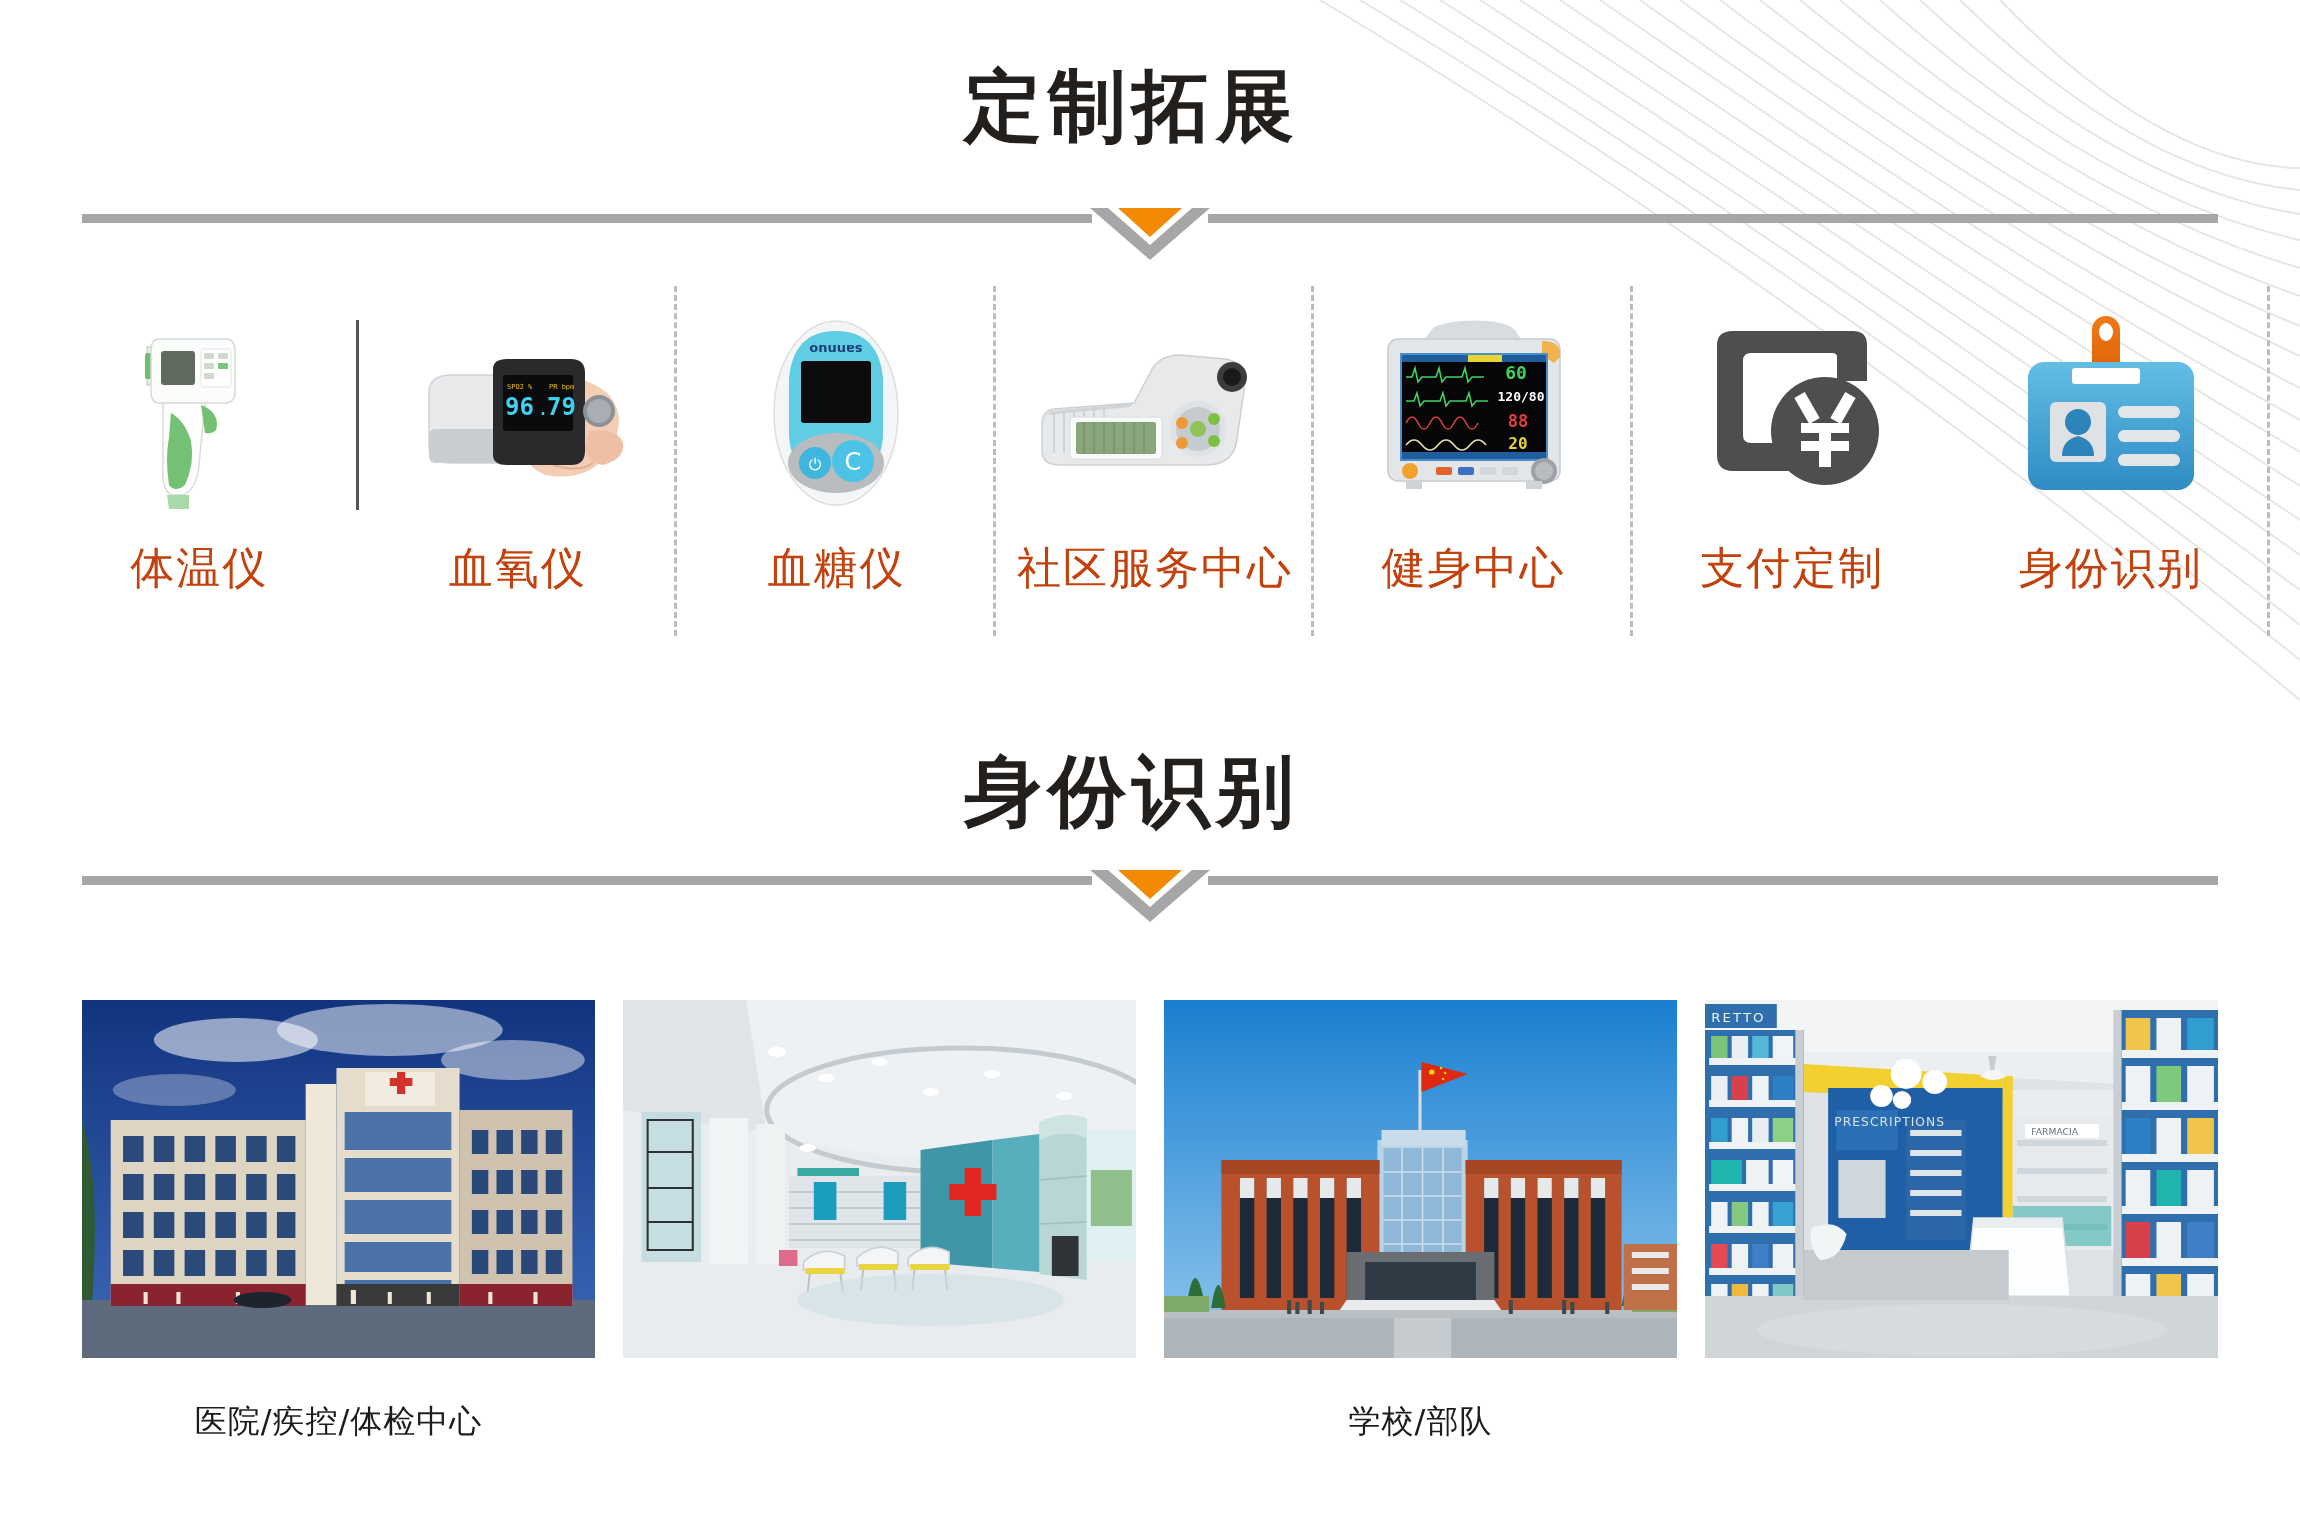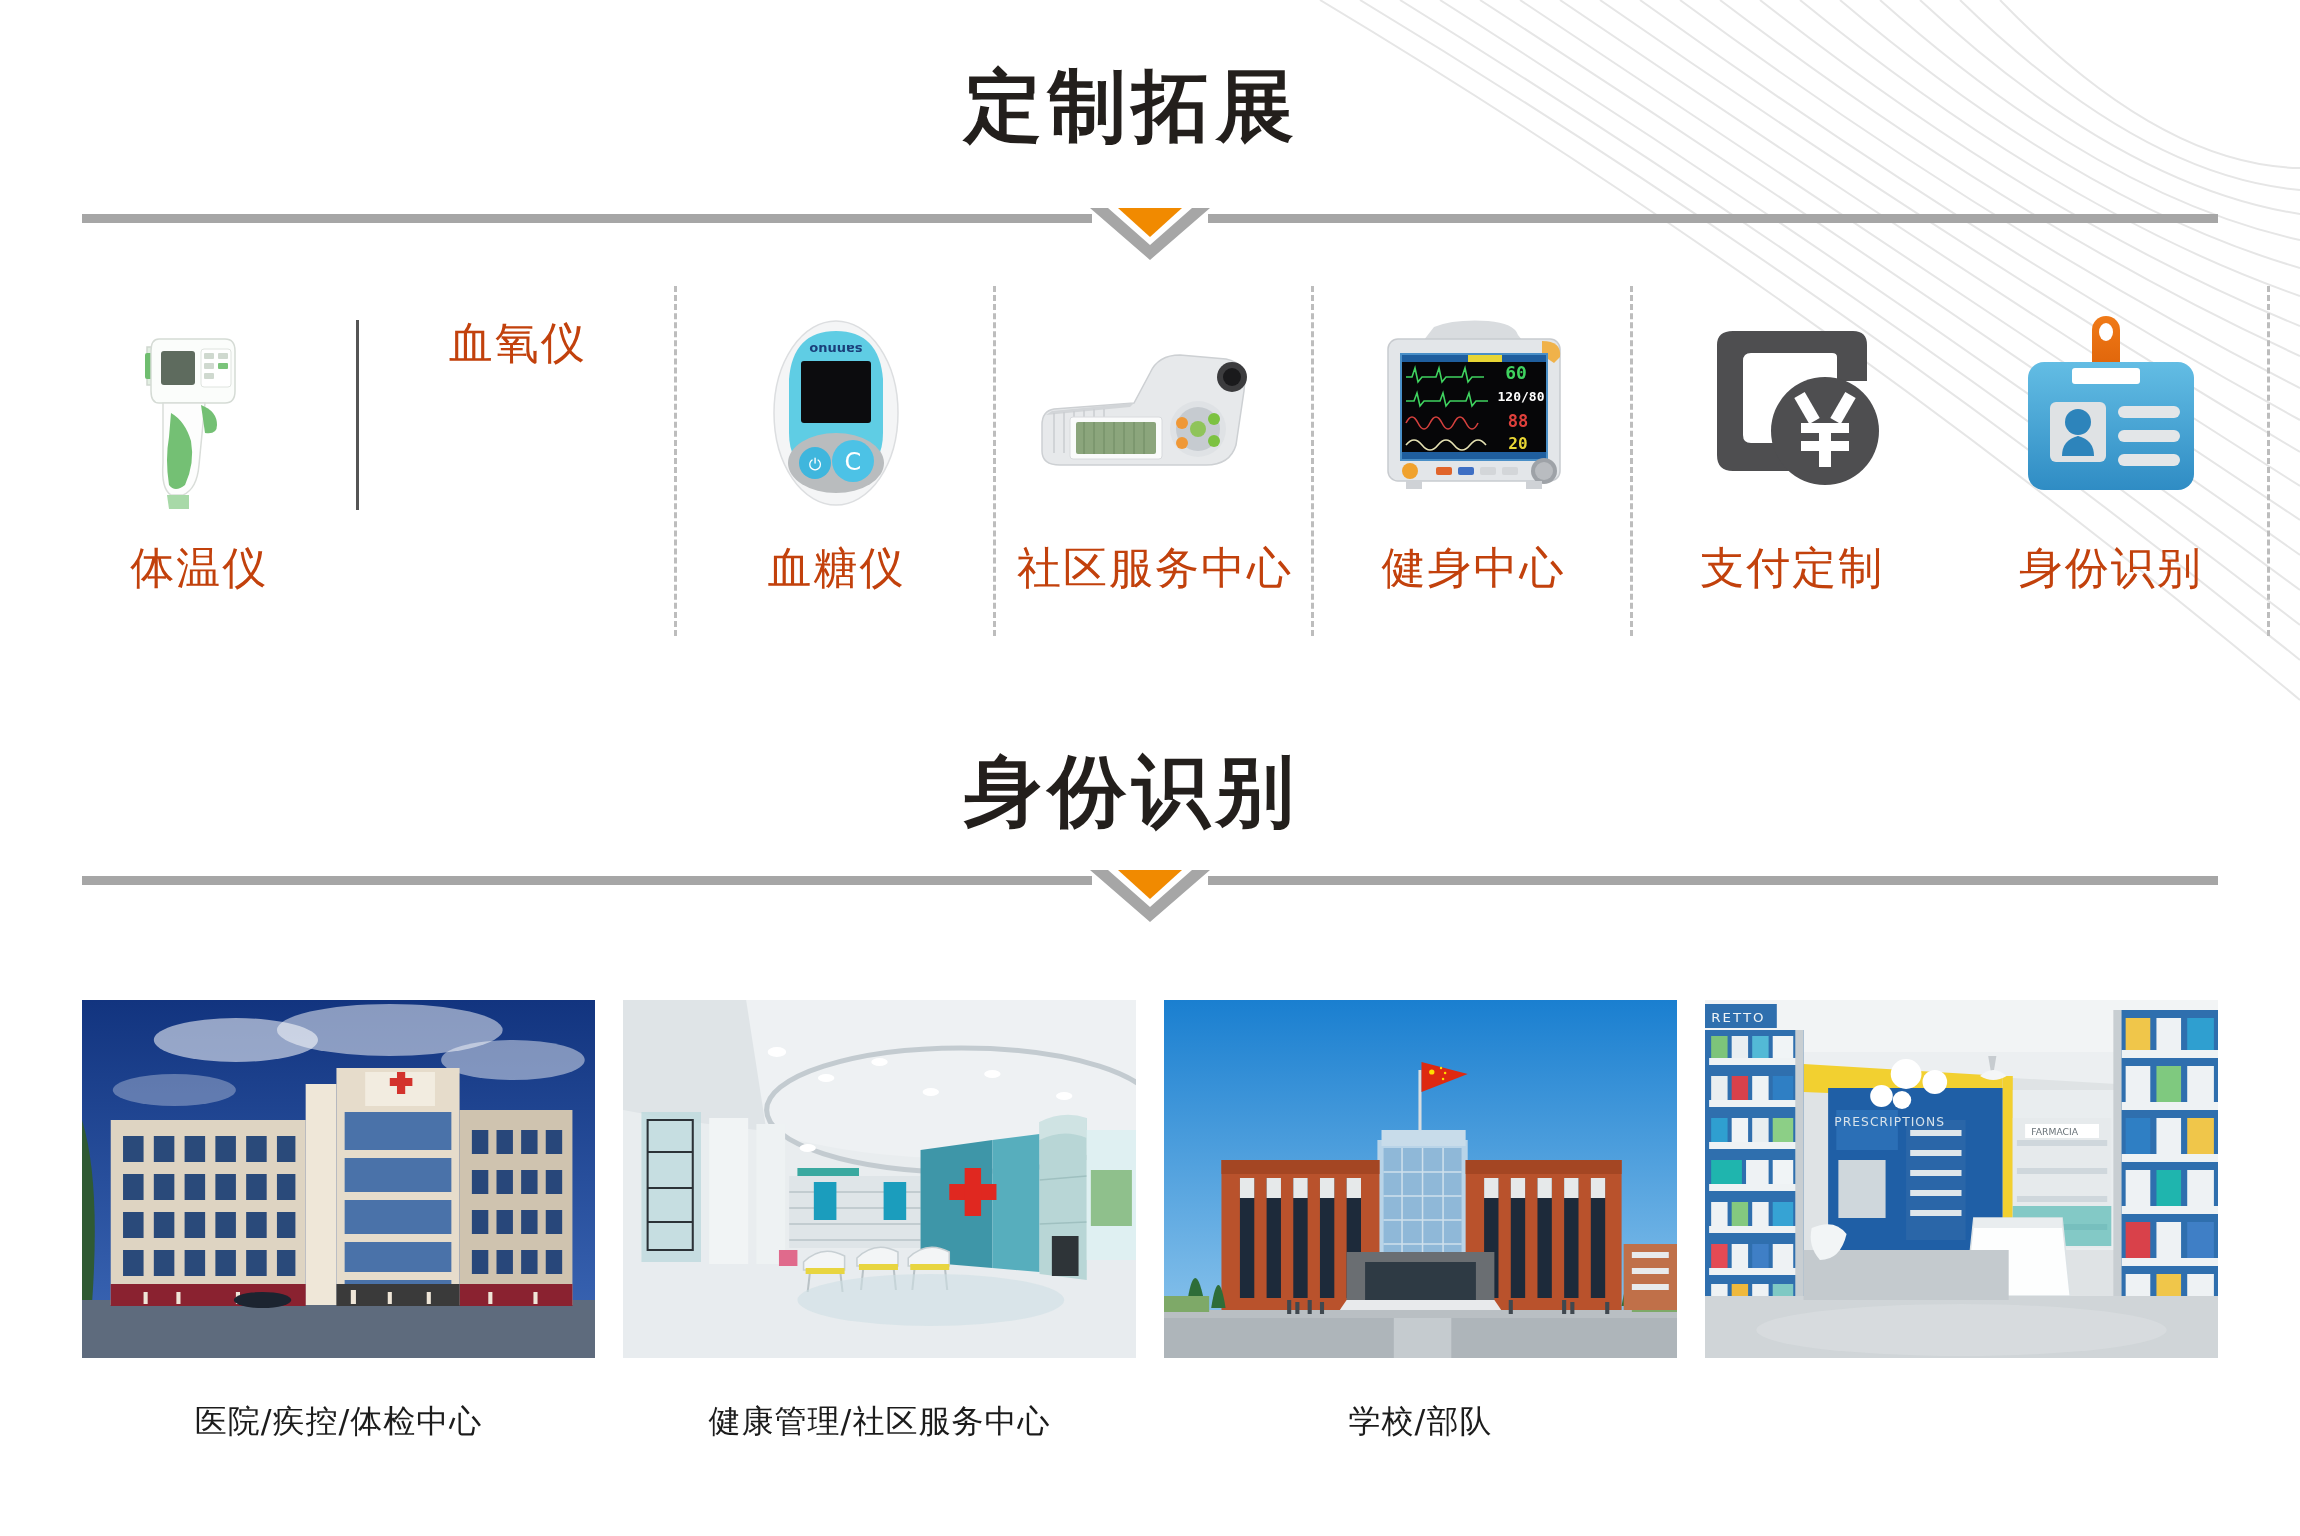--- a/index.html
+++ b/index.html
@@ -133,20 +133,43 @@
           <path d="M32 100 Q46 108 52 128 Q56 150 46 172 Q36 180 30 172 Q26 146 30 124 Z" fill="#74c074"></path>
           <path d="M62 92 Q78 98 78 112 Q78 122 66 120 Z" fill="#74c074"></path>
           <path d="M28 182 L50 182 L50 196 L30 196 Z" fill="#a8d9a8"></path>
         </svg>
       </div>
       <div class="prod-label">体温仪</div>
       <div class="vsep-solid"></div>
     </div>
 
     <div class="product-cell">
+      <div class="prod-art">
+        <svg width="230" height="180" viewBox="0 0 230 180">
+
+          <path d="M120 58 Q176 44 206 72 Q226 96 206 128 Q186 160 142 152 Q118 142 116 112 Z" fill="#f3cdb4"></path>
+          <path d="M186 108 Q214 104 220 120 Q222 136 200 142 Q184 140 182 124 Z" fill="#eebfa4"></path>
+          <path d="M150 142 Q176 150 190 140" stroke="#e0ae93" stroke-width="2" fill="none"></path>
+
+          <path d="M26 70 Q26 52 48 52 L96 52 L96 140 L48 140 Q26 140 26 122 Z" fill="#e9eaec" stroke="#cfd2d6" stroke-width="1.5"></path>
+          <rect x="26" y="106" width="70" height="34" rx="6" fill="#c9ccd1"></rect>
+
+          <path d="M90 46 Q90 36 104 36 L168 36 Q182 36 182 50 L182 128 Q182 142 168 142 L104 142 Q90 142 90 132 Z" fill="#2a2a2c"></path>
+          <rect x="100" y="52" width="70" height="56" rx="3" fill="#0b0b0d"></rect>
+
+          <text x="104" y="66" font-family="DejaVu Sans Mono, monospace" font-size="7" fill="#f2c200">SPO2 %</text>
+          <text x="146" y="66" font-family="DejaVu Sans Mono, monospace" font-size="7" fill="#f2c200">PR bpm</text>
+          <text x="102" y="92" font-family="DejaVu Sans Mono, monospace" font-size="24" font-weight="bold" fill="#3fd2f0">96</text>
+          <text x="134" y="92" font-family="DejaVu Sans Mono, monospace" font-size="20" fill="#3fd2f0">.</text>
+          <text x="144" y="92" font-family="DejaVu Sans Mono, monospace" font-size="24" font-weight="bold" fill="#3fd2f0">79</text>
+
+          <circle cx="196" cy="88" r="16" fill="#8c9097"></circle>
+          <circle cx="196" cy="88" r="12" fill="#a9adb4"></circle>
+        </svg>
+      </div>
       <div class="prod-label">血氧仪</div>
       <div class="vsep-dash"></div>
     </div>
 
     <div class="product-cell">
       <div class="prod-art">
         <svg width="150" height="200" viewBox="0 0 150 200">
           <ellipse cx="75" cy="100" rx="62" ry="92" fill="#f4f5f6" stroke="#dcdee0" stroke-width="1.5"></ellipse>
           <path d="M75 18 Q118 18 122 66 L122 120 Q122 150 100 158 L50 158 Q28 150 28 120 L28 66 Q32 18 75 18 Z" fill="#5fcde4"></path>
           <text x="75" y="40" text-anchor="middle" font-family="DejaVu Sans, sans-serif" font-size="13" font-weight="bold" fill="#1a3f7a" transform="rotate(180 75 36)">sannuo</text>
@@ -474,21 +497,20 @@
             <path d="M234 270 L232 290"></path>
               <path d="M264 270 L266 290"></path>
             <path d="M284 270 L282 290"></path>
               <path d="M314 270 L316 290"></path>
           </g>
           <rect x="418" y="236" width="26" height="40" fill="#2e3438"></rect>
           <rect x="152" y="250" width="18" height="16" fill="#e06a8c"></rect>
           <ellipse cx="300" cy="300" rx="130" ry="26" fill="#cfe0e4" opacity="0.6"></ellipse>
         </svg>
       </div>
-      <div class="app-caption">健康管理/社区服务中心</div>
     </div>
 
     <div class="app-cell">
       <div class="app-img">
         <svg width="100%" height="100%" viewBox="0 0 500 358" preserveAspectRatio="none">
           <defs>
               <linearGradient id="sky2" x1="0" y1="0" x2="0" y2="1">
             <stop offset="0" stop-color="#1a7fd0"></stop>
                 <stop offset="1" stop-color="#93c9ee"></stop>
               </linearGradient>

